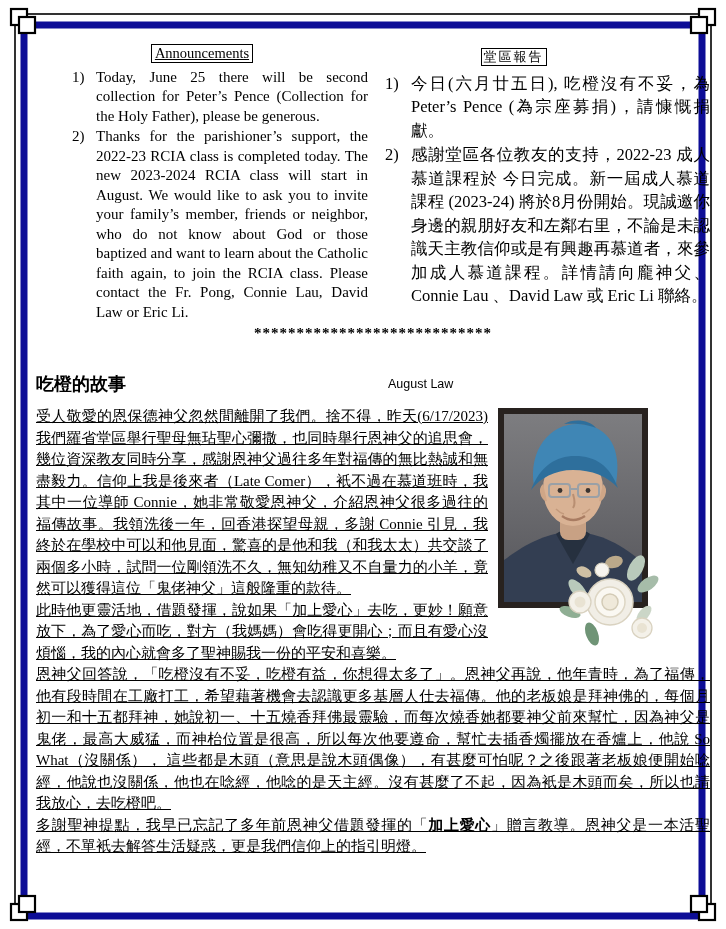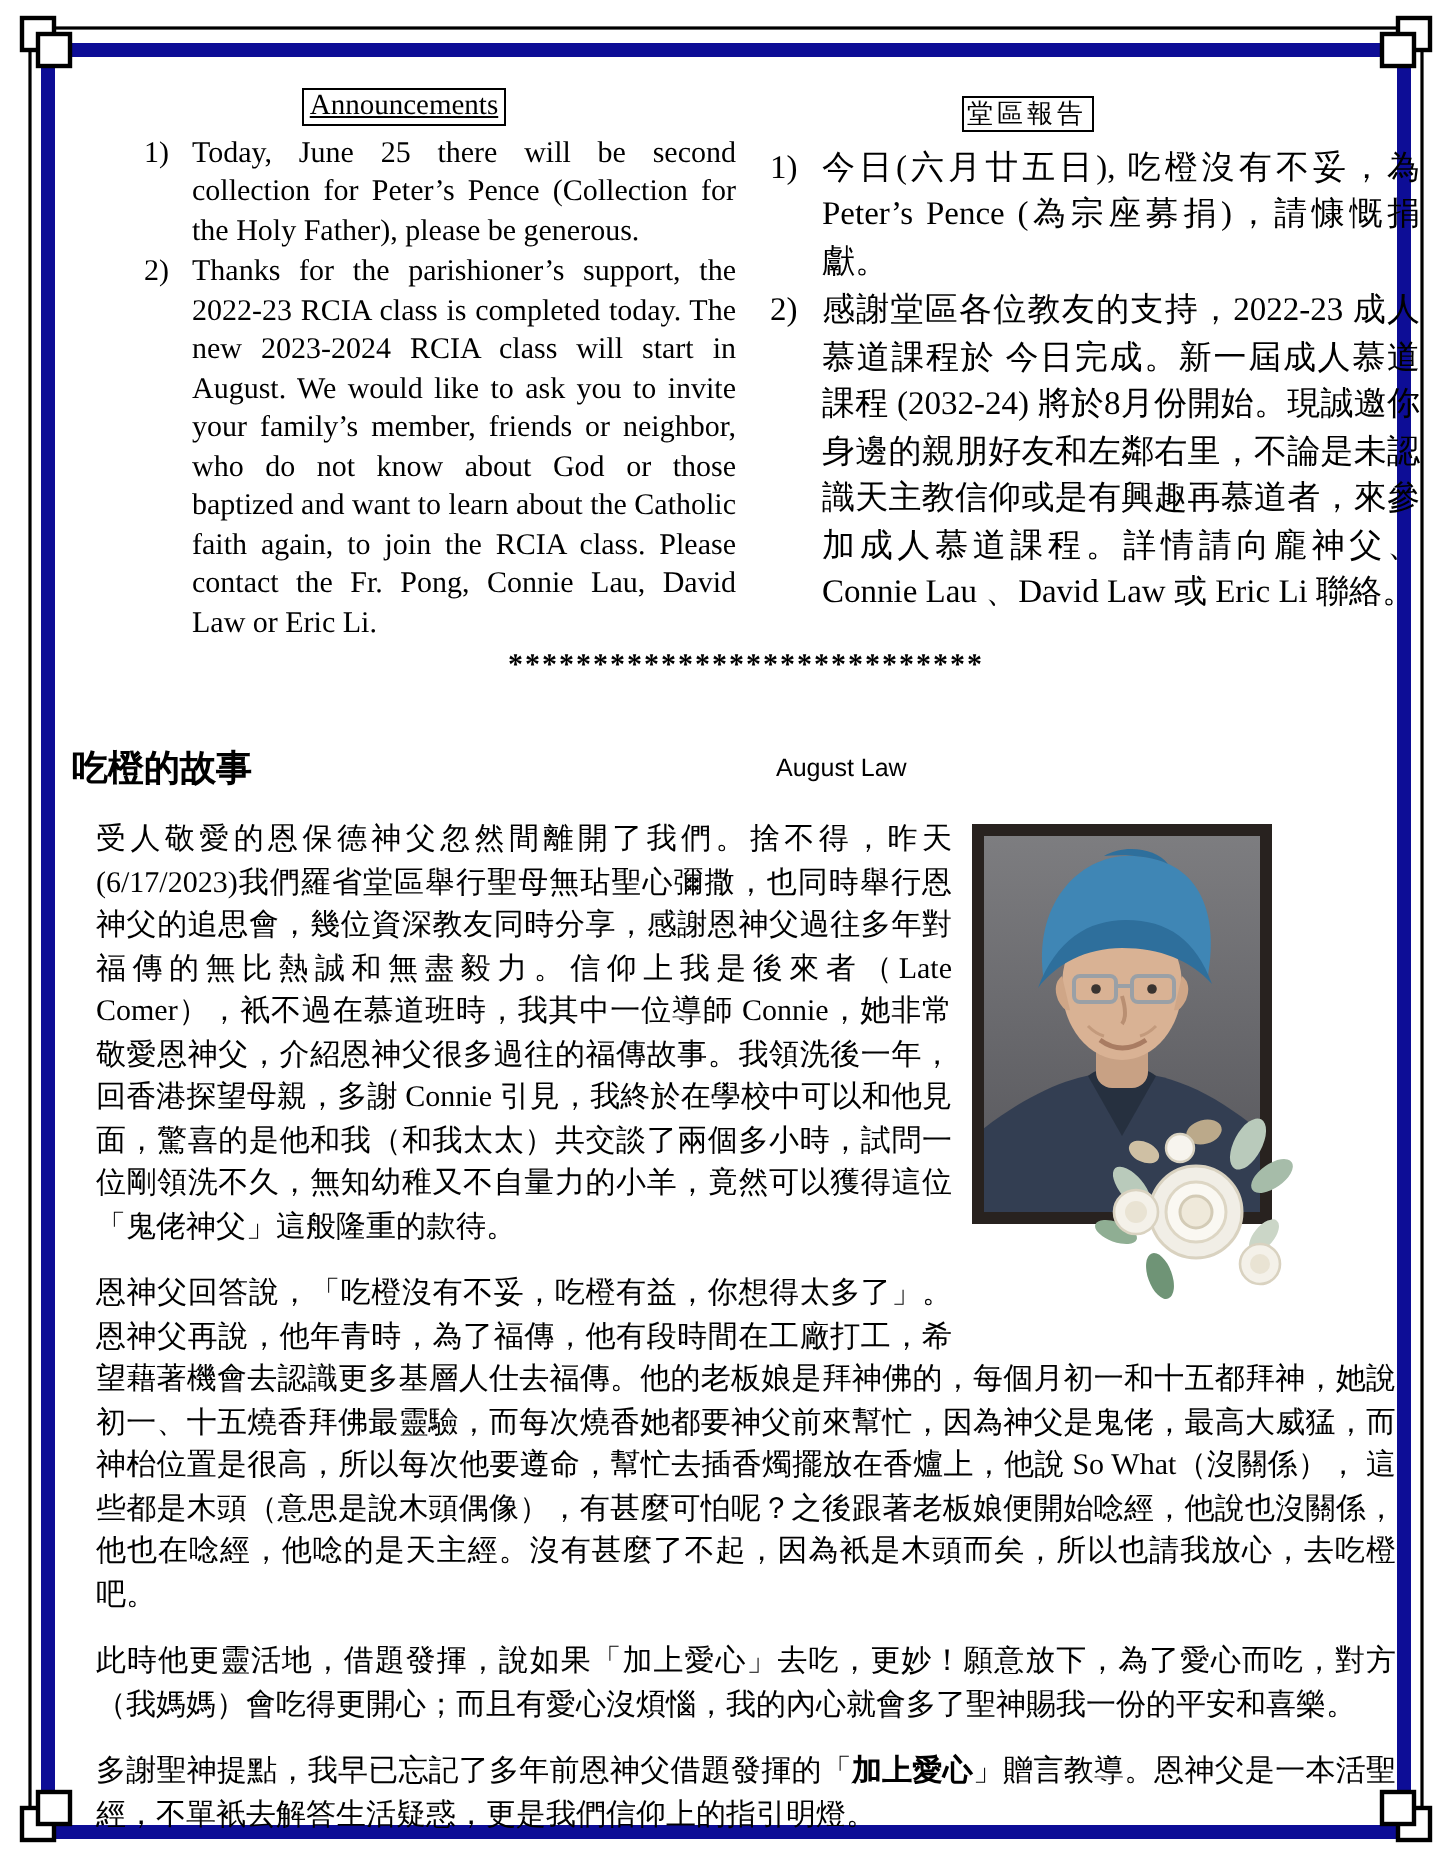--- a/index.html
+++ b/index.html
@@ -24,21 +24,21 @@
   .col-zh .item .n{width:26px;}
   .item .t{flex:1;text-align:justify;}
 
   .divider{text-align:center;font-weight:bold;font-size:15px;letter-spacing:1px;margin-top:2px;}
 
   .title-row{position:relative;margin-top:30px;height:26px;}
   .art-title{font-family:"Liberation Sans","DejaVu Sans",sans-serif;font-weight:bold;font-size:18px;}
   .art-author{position:absolute;left:352px;top:5px;font-family:"Liberation Sans","DejaVu Sans",sans-serif;font-size:12.5px;}
 
   .story{margin-top:8px;font-size:15px;line-height:21.5px;text-align:justify;}
-  .story p{margin:12px;}
+  .story p{margin:0;text-decoration:underline;}
   .b{font-weight:bold;}
 
   .photo-float{position:relative;float:right;width:212px;height:252px;margin:2px 0 4px 10px;}
   .photo-frame{position:absolute;left:0;top:0;width:138px;height:188px;border:6px solid #28221f;}
   .flowers{position:absolute;left:60px;top:142px;width:104px;height:96px;}
 </style>
 </head>
 <body>
 
 <div class="page">
@@ -83,21 +83,21 @@
         <div class="hdr-wrap">
           <span class="hdr-box">堂區報告</span>
         </div>
         <div class="list">
           <div class="item">
             <span class="n">1)</span>
             <span class="t">今日(六月廿五日), 吃橙沒有不妥，為 Peter’s Pence (為宗座募捐)，請慷慨捐獻。</span>
           </div>
           <div class="item">
             <span class="n">2)</span>
-            <span class="t">感謝堂區各位教友的支持，2022-23 成人慕道課程於 今日完成。新一屆成人慕道課程 (2032-24) 將於8月份開始。現誠邀你身邊的親朋好友和左鄰右里，不論是未認識天主教信仰或是有興趣再慕道者，來參加成人慕道課程。詳情請向龐神父、 Connie Lau 、David Law 或 Eric Li 聯絡。</span>
+            <span class="t">感謝堂區各位教友的支持，2022-23 成人慕道課程於 今日完成。新一屆成人慕道課程 (2023-24) 將於8月份開始。現誠邀你身邊的親朋好友和左鄰右里，不論是未認識天主教信仰或是有興趣再慕道者，來參加成人慕道課程。詳情請向龐神父、 Connie Lau 、David Law 或 Eric Li 聯絡。</span>
           </div>
         </div>
       </div>
     </div>
 
     <div class="divider">****************************</div>
 
     <div class="title-row">
       <span class="art-title">吃橙的故事</span>
       <span class="art-author">August Law</span>
@@ -159,22 +159,22 @@
                 <circle cx="22" cy="52" r="11" fill="#f4f1e9" stroke="#d9d2c0" stroke-width="1.3"></circle>
                 <circle cx="22" cy="52" r="5.5" fill="#e9e3d3"></circle>
                 <circle cx="84" cy="78" r="10" fill="#f4f1e9" stroke="#d9d2c0" stroke-width="1.3"></circle>
                 <circle cx="84" cy="78" r="5" fill="#e9e3d3"></circle>
                 <circle cx="44" cy="20" r="7" fill="#f7f4ee" stroke="#d9d2c0" stroke-width="1.2"></circle>
               </g>
             </svg>
           </span>
         </span><span>受人敬愛的恩保德神父忽然間離開了我們。捨不得，昨天(6/17/2023)我們羅省堂區舉行聖母無玷聖心彌撒，也同時舉行恩神父的追思會，幾位資深教友同時分享，感謝恩神父過往多年對福傳的無比熱誠和無盡毅力。信仰上我是後來者（Late Comer），衹不過在慕道班時，我其中一位導師 Connie，她非常敬愛恩神父，介紹恩神父很多過往的福傳故事。我領洗後一年，回香港探望母親，多謝 Connie 引見，我終於在學校中可以和他見面，驚喜的是他和我（和我太太）共交談了兩個多小時，試問一位剛領洗不久，無知幼稚又不自量力的小羊，竟然可以獲得這位「鬼佬神父」這般隆重的款待。</span>
       </p>
+      <p><span>此時他更靈活地，借題發揮，說如果「加上愛心」去吃，更妙！願意放下，為了愛心而吃，對方（我媽媽）會吃得更開心；而且有愛心沒煩惱，我的內心就會多了聖神賜我一份的平安和喜樂。</span></p>
       <p><span>恩神父回答說，「吃橙沒有不妥，吃橙有益，你想得太多了」。恩神父再說，他年青時，為了福傳，他有段時間在工廠打工，希望藉著機會去認識更多基層人仕去福傳。他的老板娘是拜神佛的，每個月初一和十五都拜神，她說初一、十五燒香拜佛最靈驗，而每次燒香她都要神父前來幫忙，因為神父是鬼佬，最高大威猛，而神枱位置是很高，所以每次他要遵命，幫忙去插香燭擺放在香爐上，他說 So What（沒關係）， 這些都是木頭（意思是說木頭偶像），有甚麼可怕呢？之後跟著老板娘便開始唸經，他說也沒關係，他也在唸經，他唸的是天主經。沒有甚麼了不起，因為衹是木頭而矣，所以也請我放心，去吃橙吧。</span></p>
-      <p><span>此時他更靈活地，借題發揮，說如果「加上愛心」去吃，更妙！願意放下，為了愛心而吃，對方（我媽媽）會吃得更開心；而且有愛心沒煩惱，我的內心就會多了聖神賜我一份的平安和喜樂。</span></p>
       <p><span>多謝聖神提點，我早已忘記了多年前恩神父借題發揮的「</span><span class="b">加上愛心</span><span>」贈言教導。恩神父是一本活聖經，不單衹去解答生活疑惑，更是我們信仰上的指引明燈。</span></p>
       <p>
         
       </p>
 
     </div>
 
   </div>
 </div>
 

